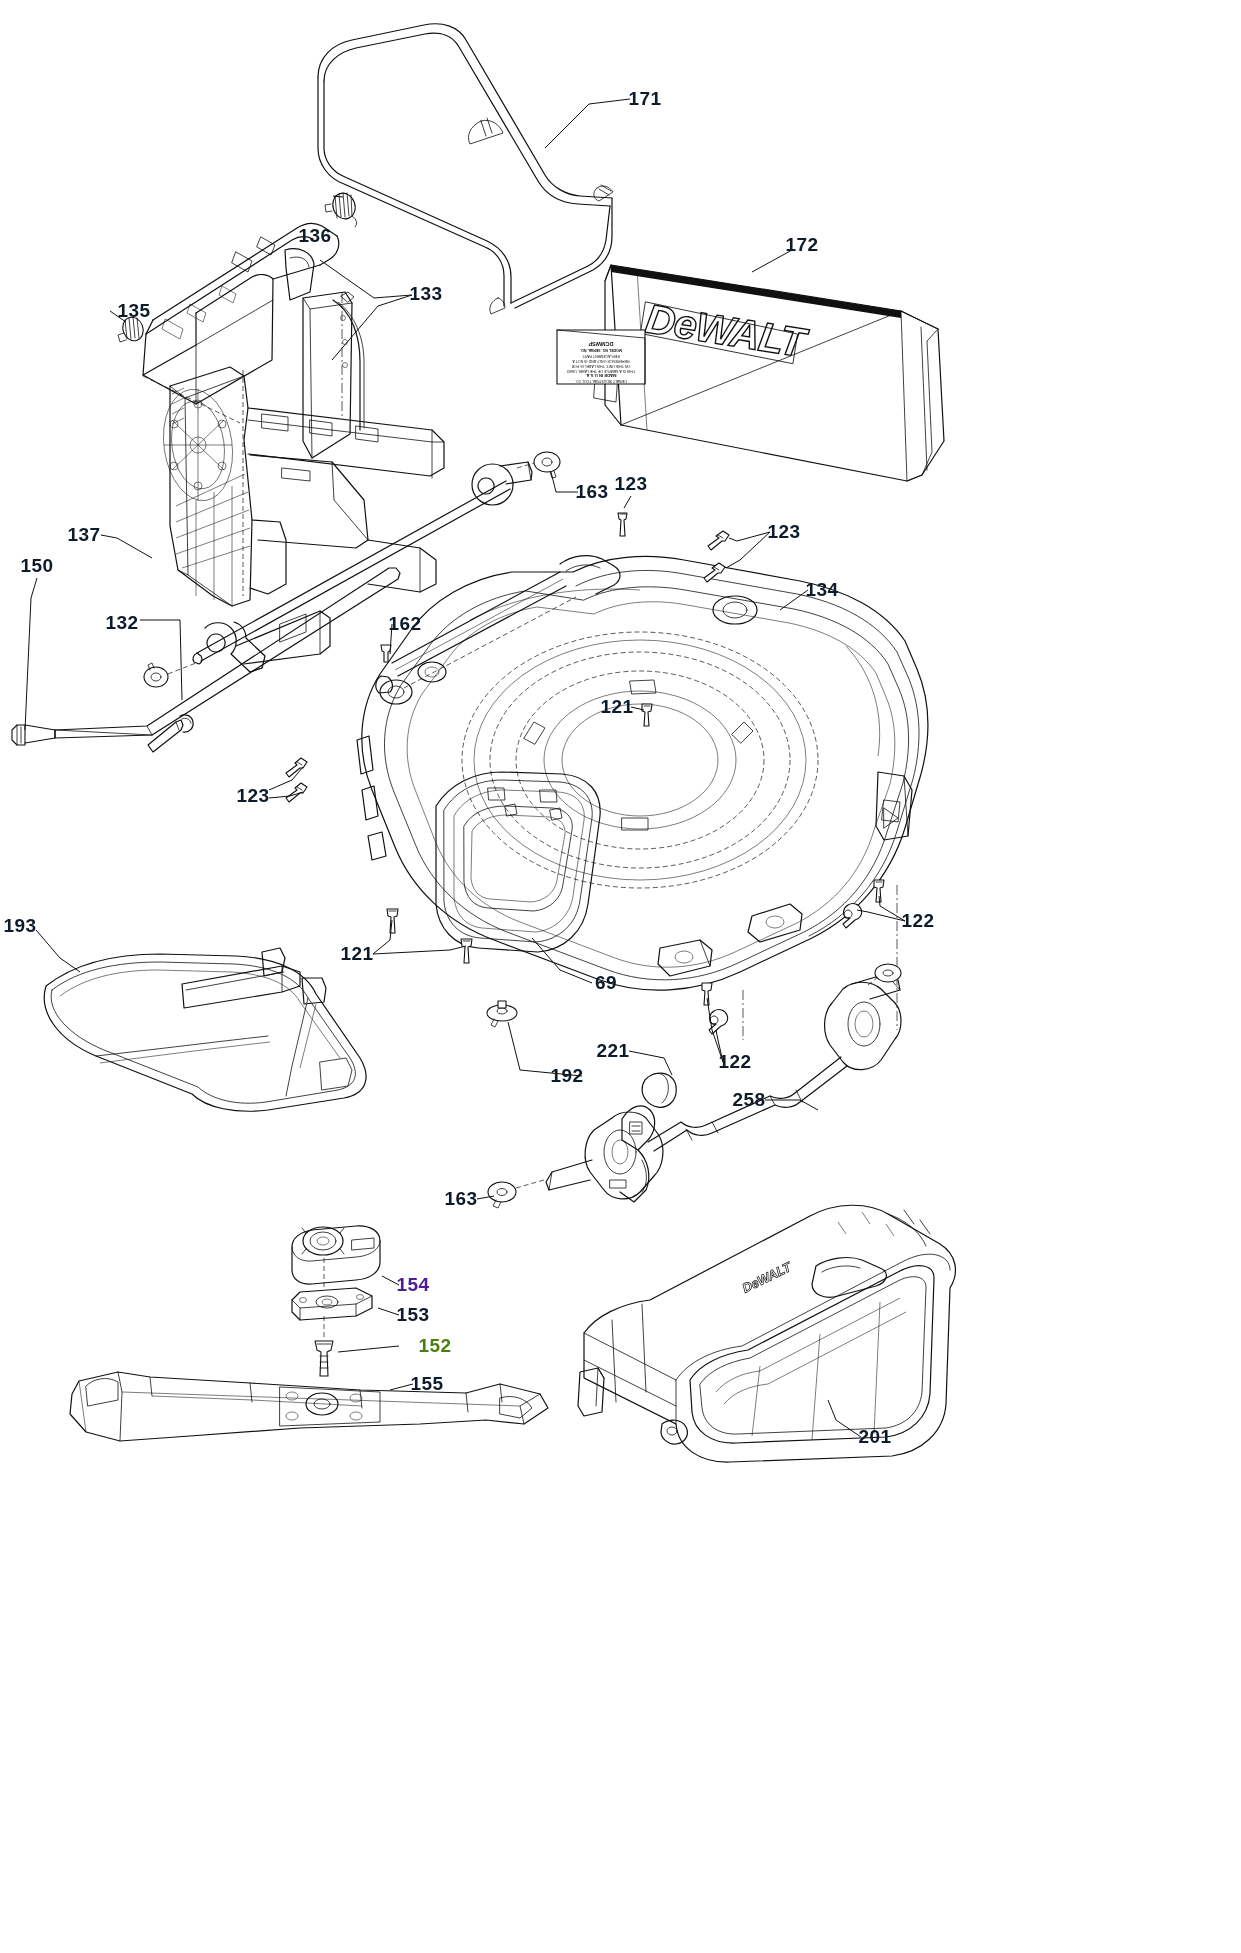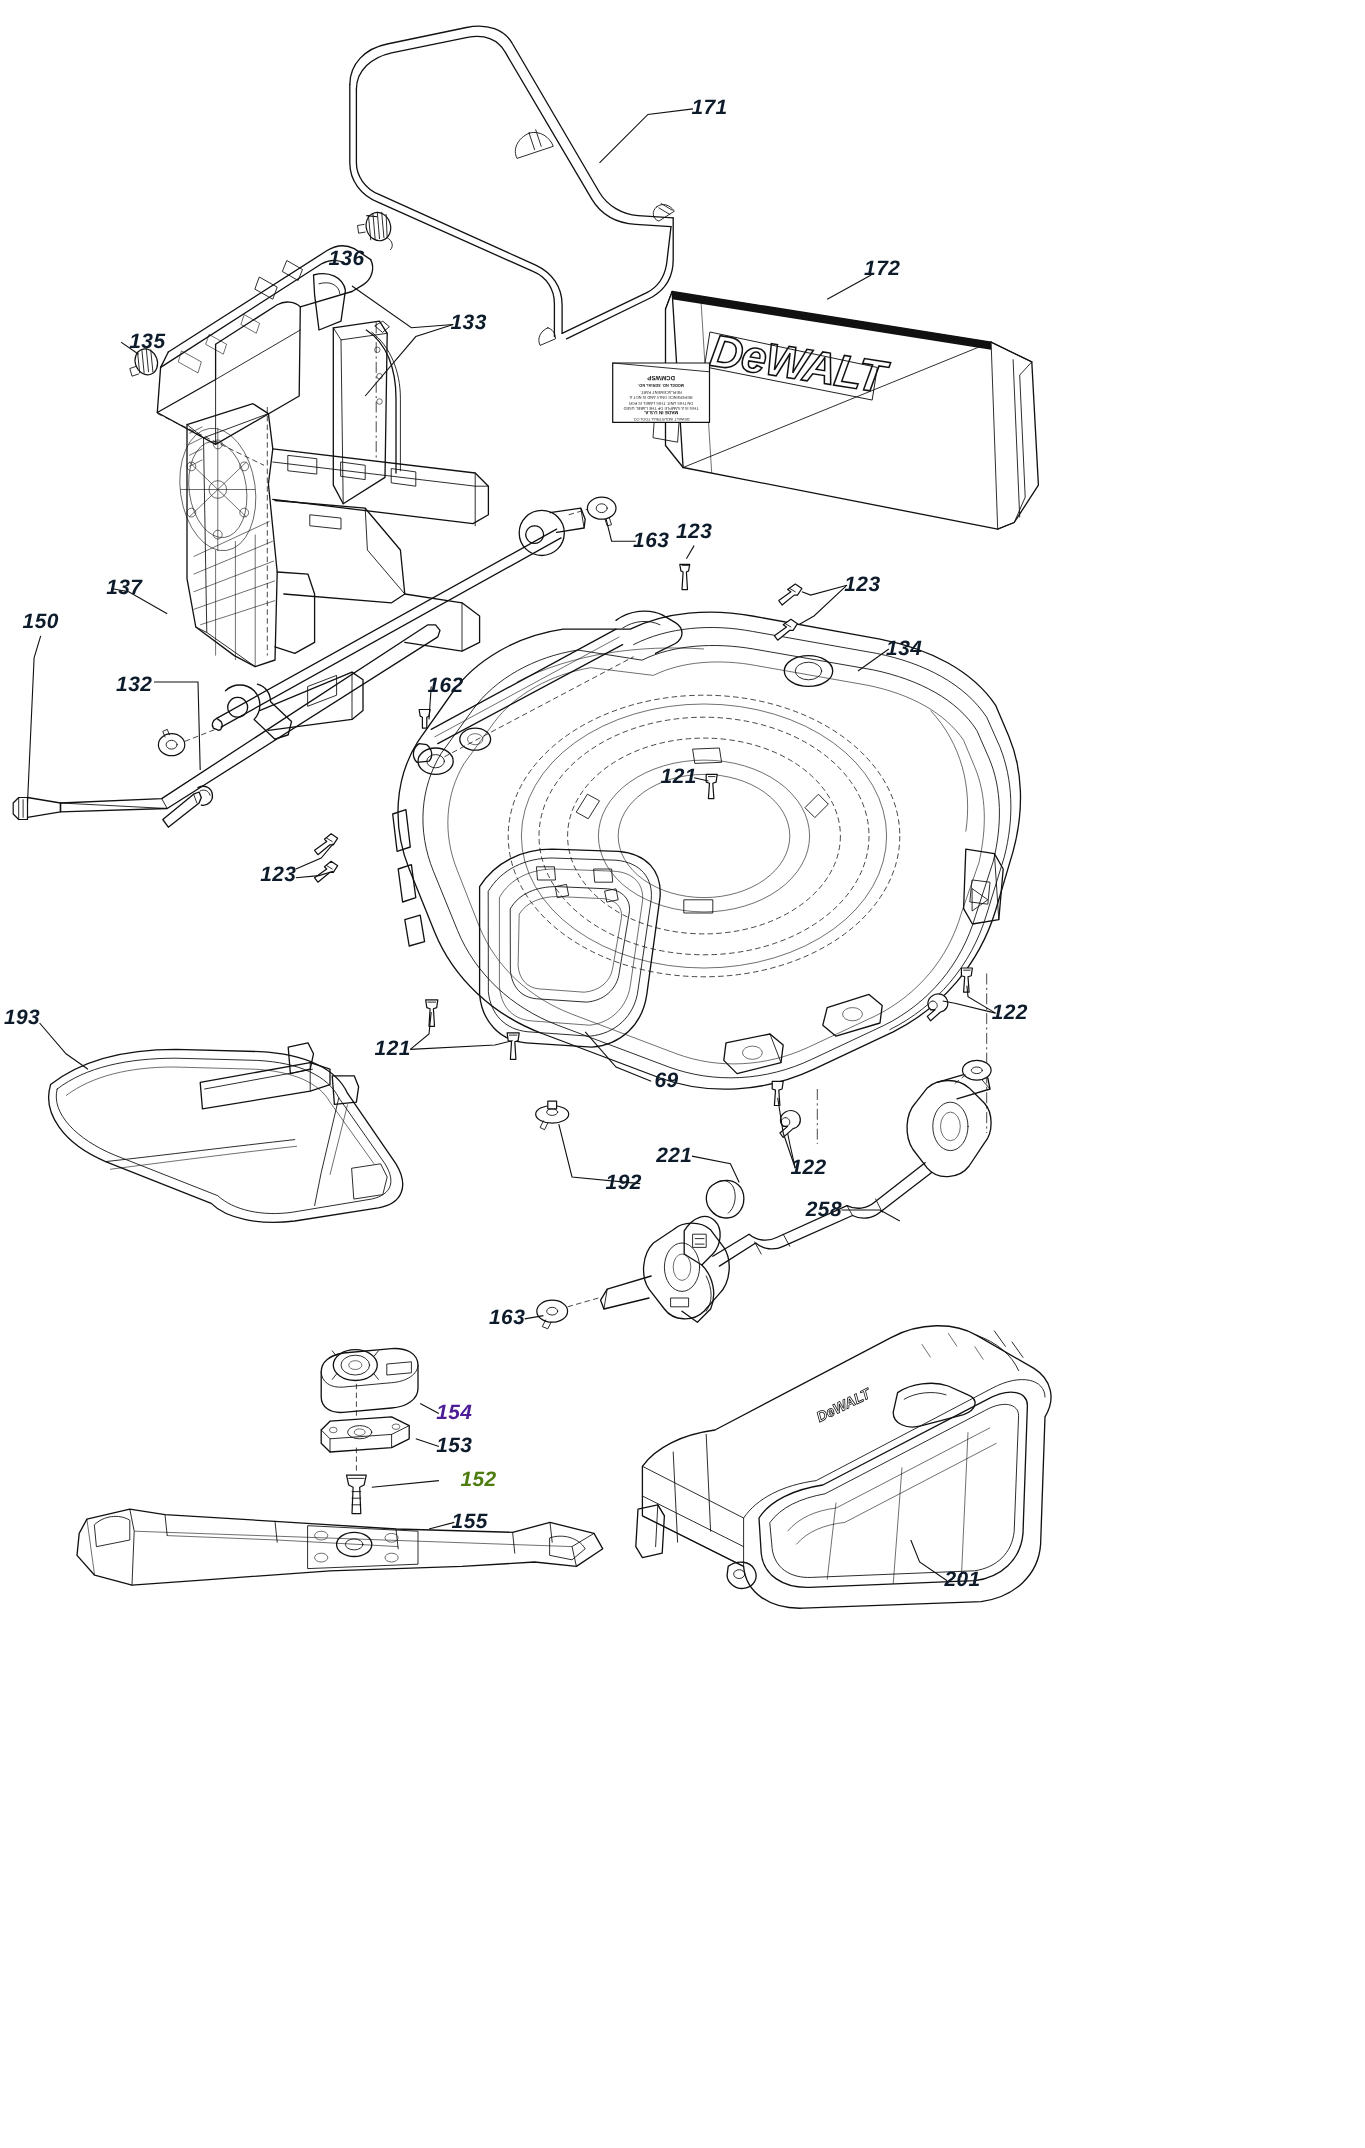--- a/index.html
+++ b/index.html
@@ -1,21 +1,21 @@
 <!DOCTYPE html>
 <html><head>
 <meta charset="utf-8">
 <style>
   html,body{margin:0;padding:0;background:#ffffff;}
   body{font-family:"Liberation Sans",sans-serif;}
   #sheet{position:relative;width:1241px;height:1953px;background:#fff;overflow:hidden;}
   #art{position:absolute;left:0;top:0;width:1241px;height:1953px;}
   .callout{position:absolute;font-family:"Liberation Sans",sans-serif;font-weight:bold;
            font-size:19px;color:#0d1b2a;letter-spacing:.4px;white-space:nowrap;
-           transform:translate(-50%,-50%);font-style:italic;}
+           transform:translate(-50%,-50%);}
 </style>
 </head>
 <body>
 
 <div id="sheet">
 
 <svg id="art" viewBox="0 0 1241 1953" xmlns="http://www.w3.org/2000/svg">
   <defs>
     <style>
       .s{fill:none;stroke:#111;stroke-width:1.2;stroke-linejoin:round;stroke-linecap:round;}
@@ -641,21 +641,21 @@
     <path d="M861 1437 L836 1420 L828 1400"></path>
   </g>
 </svg>
 
 <div id="callouts">
       <div class="callout" style="left: 645px; top: 99px; color: rgb(13, 27, 42);">171</div>
       <div class="callout" style="left: 802px; top: 245px; color: rgb(13, 27, 42);">172</div>
       <div class="callout" style="left: 315px; top: 196px; color: rgb(13, 27, 42); margin-top: 40px;">136</div>
       <div class="callout" style="left: 426px; top: 294px; color: rgb(13, 27, 42);">133</div>
       <div class="callout" style="left: 94px; top: 311px; color: rgb(13, 27, 42); margin-left: 40px;">135</div>
-      <div class="callout" style="left: 84px; top: 535px; color: rgb(13, 27, 42); margin-left: 29px;">137</div>
+      <div class="callout" style="left: 84px; top: 535px; color: rgb(13, 27, 42);">137</div>
       <div class="callout" style="left: 37px; top: 566px; color: rgb(13, 27, 42);">150</div>
       <div class="callout" style="left: 122px; top: 623px; color: rgb(13, 27, 42);">132</div>
       <div class="callout" style="left: 592px; top: 492px; color: rgb(13, 27, 42);">163</div>
       <div class="callout" style="left: 631px; top: 484px; color: rgb(13, 27, 42);">123</div>
       <div class="callout" style="left: 784px; top: 532px; color: rgb(13, 27, 42);">123</div>
       <div class="callout" style="left: 253px; top: 796px; color: rgb(13, 27, 42);">123</div>
       <div class="callout" style="left: 822px; top: 590px; color: rgb(13, 27, 42);">134</div>
       <div class="callout" style="left: 617px; top: 707px; color: rgb(13, 27, 42);">121</div>
       <div class="callout" style="left: 405px; top: 624px; color: rgb(13, 27, 42);">162</div>
       <div class="callout" style="left: 357px; top: 954px; color: rgb(13, 27, 42);">121</div>

